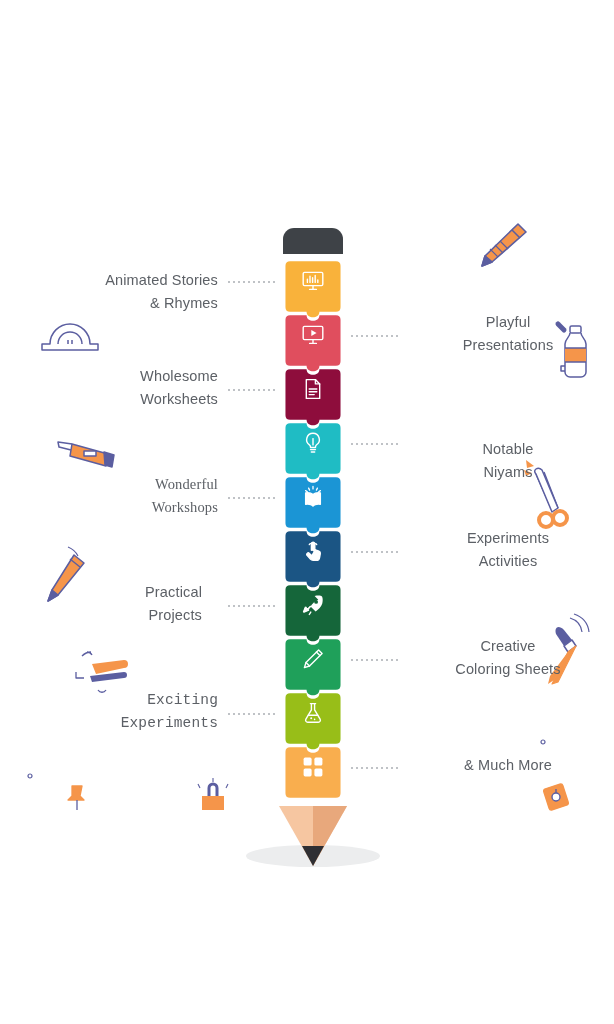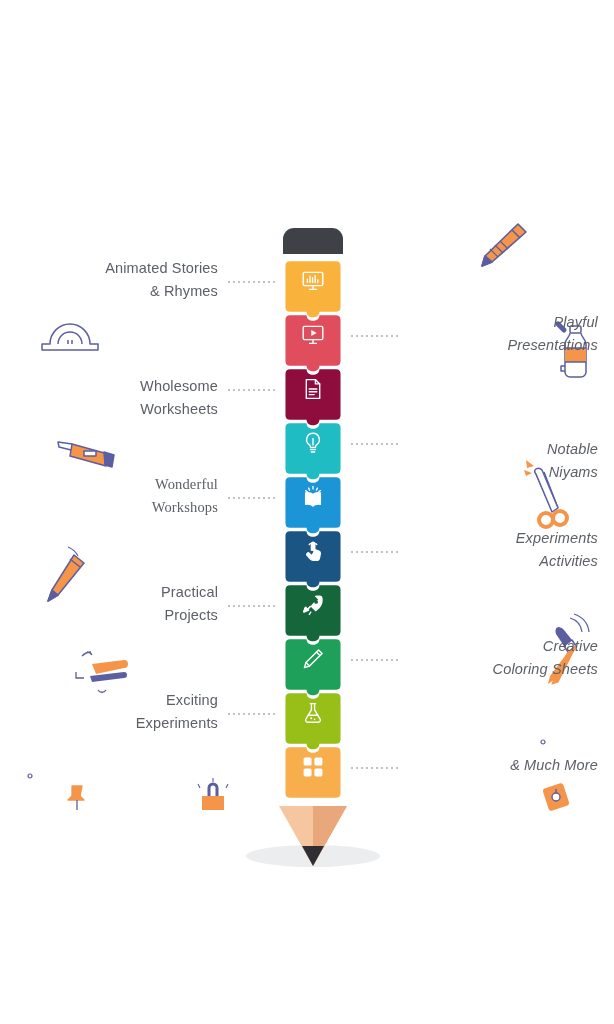--- a/index.html
+++ b/index.html
@@ -33,21 +33,21 @@
     position:absolute;left:246px;top:845px;width:134px;height:22px;
     background:#ECEDEE;border-radius:50%;z-index:0;
   }
 
   
   .label{
     position:absolute;color:#5C6066;font-size:14.5px;line-height:22.5px;
     letter-spacing:.15px;white-space:pre-line;
   }
   .label.left{text-align:right;}
-  .label.right{text-align:right;font-style:italic;}
+  .label.right{text-align:center;}
 
   .dots{
     position:absolute;height:2px;
     background-image:linear-gradient(to right,#BFC2C6 0 2px,transparent 2px 5px);
     background-size:5px 2px;background-repeat:repeat-x;
   }
 
   
   .doodle{position:absolute;}
   .doodle svg{display:block;overflow:visible;}
@@ -294,43 +294,43 @@
 
   <div id="tip">
     <svg viewBox="0 0 76 68" width="76" height="68">
       <polygon points="4,0 72,0 38,60" fill="#F6C6A1"></polygon>
       <polygon points="38,0 72,0 38,60" fill="#E8A87C"></polygon>
       <polygon points="27,40 49,40 38,60" fill="#2F2F33"></polygon>
     </svg>
   </div>
 
   <div id="labels">
-      <div class="label left" style="top: 257px; right: 396px; width: 170px;">Animated Stories
+      <div class="label left" style="top: 269px; right: 396px; width: 170px;">Animated Stories
 &amp; Rhymes</div>
       <div class="dots" style="top: 280.5px; left: 228px; width: 47px;"></div>
       <div class="label right" style="top: 311px; left: 418px; width: 180px;">Playful
 Presentations</div>
       <div class="dots" style="top: 334.5px; left: 351px; width: 47px;"></div>
-      <div class="label left" style="top: 365px; right: 396px; width: 170px; margin-top: 10px;">Wholesome
+      <div class="label left" style="top: 365px; right: 396px; width: 170px;">Wholesome
 Worksheets</div>
       <div class="dots" style="top: 388.5px; left: 228px; width: 47px;"></div>
       <div class="label right" style="top: 438px; left: 418px; width: 180px;">Notable
 Niyams</div>
       <div class="dots" style="top: 442.5px; left: 351px; width: 47px;"></div>
       <div class="label left" style="top: 473px; right: 396px; width: 170px; font-family: Liberation Serif, serif;">Wonderful
 Workshops</div>
       <div class="dots" style="top: 496.5px; left: 228px; width: 47px;"></div>
       <div class="label right" style="top: 527px; left: 418px; width: 180px;">Experiments
 Activities</div>
       <div class="dots" style="top: 550.5px; left: 351px; width: 47px;"></div>
-      <div class="label left" style="top: 581px; right: 396px; width: 170px;">Practical
+      <div class="label left" style="top: 581px; right: 412px; width: 170px;">Practical
 Projects</div>
       <div class="dots" style="top: 604.5px; left: 228px; width: 47px;"></div>
       <div class="label right" style="top: 635px; left: 418px; width: 180px;">Creative
 Coloring Sheets</div>
       <div class="dots" style="top: 658.5px; left: 351px; width: 47px;"></div>
-      <div class="label left" style="top: 689px; right: 396px; width: 170px;">Exciting
+      <div class="label left" style="top: 689px; right: 396px; width: 170px; font-family: Liberation Mono, monospace;">Exciting
 Experiments</div>
       <div class="dots" style="top: 712.5px; left: 228px; width: 47px;"></div>
       <div class="label right" style="top: 754.25px; left: 418px; width: 180px;">&amp; Much More</div>
       <div class="dots" style="top: 766.5px; left: 351px; width: 47px;"></div>
     </div>
 </div>
 
 </body></html>

